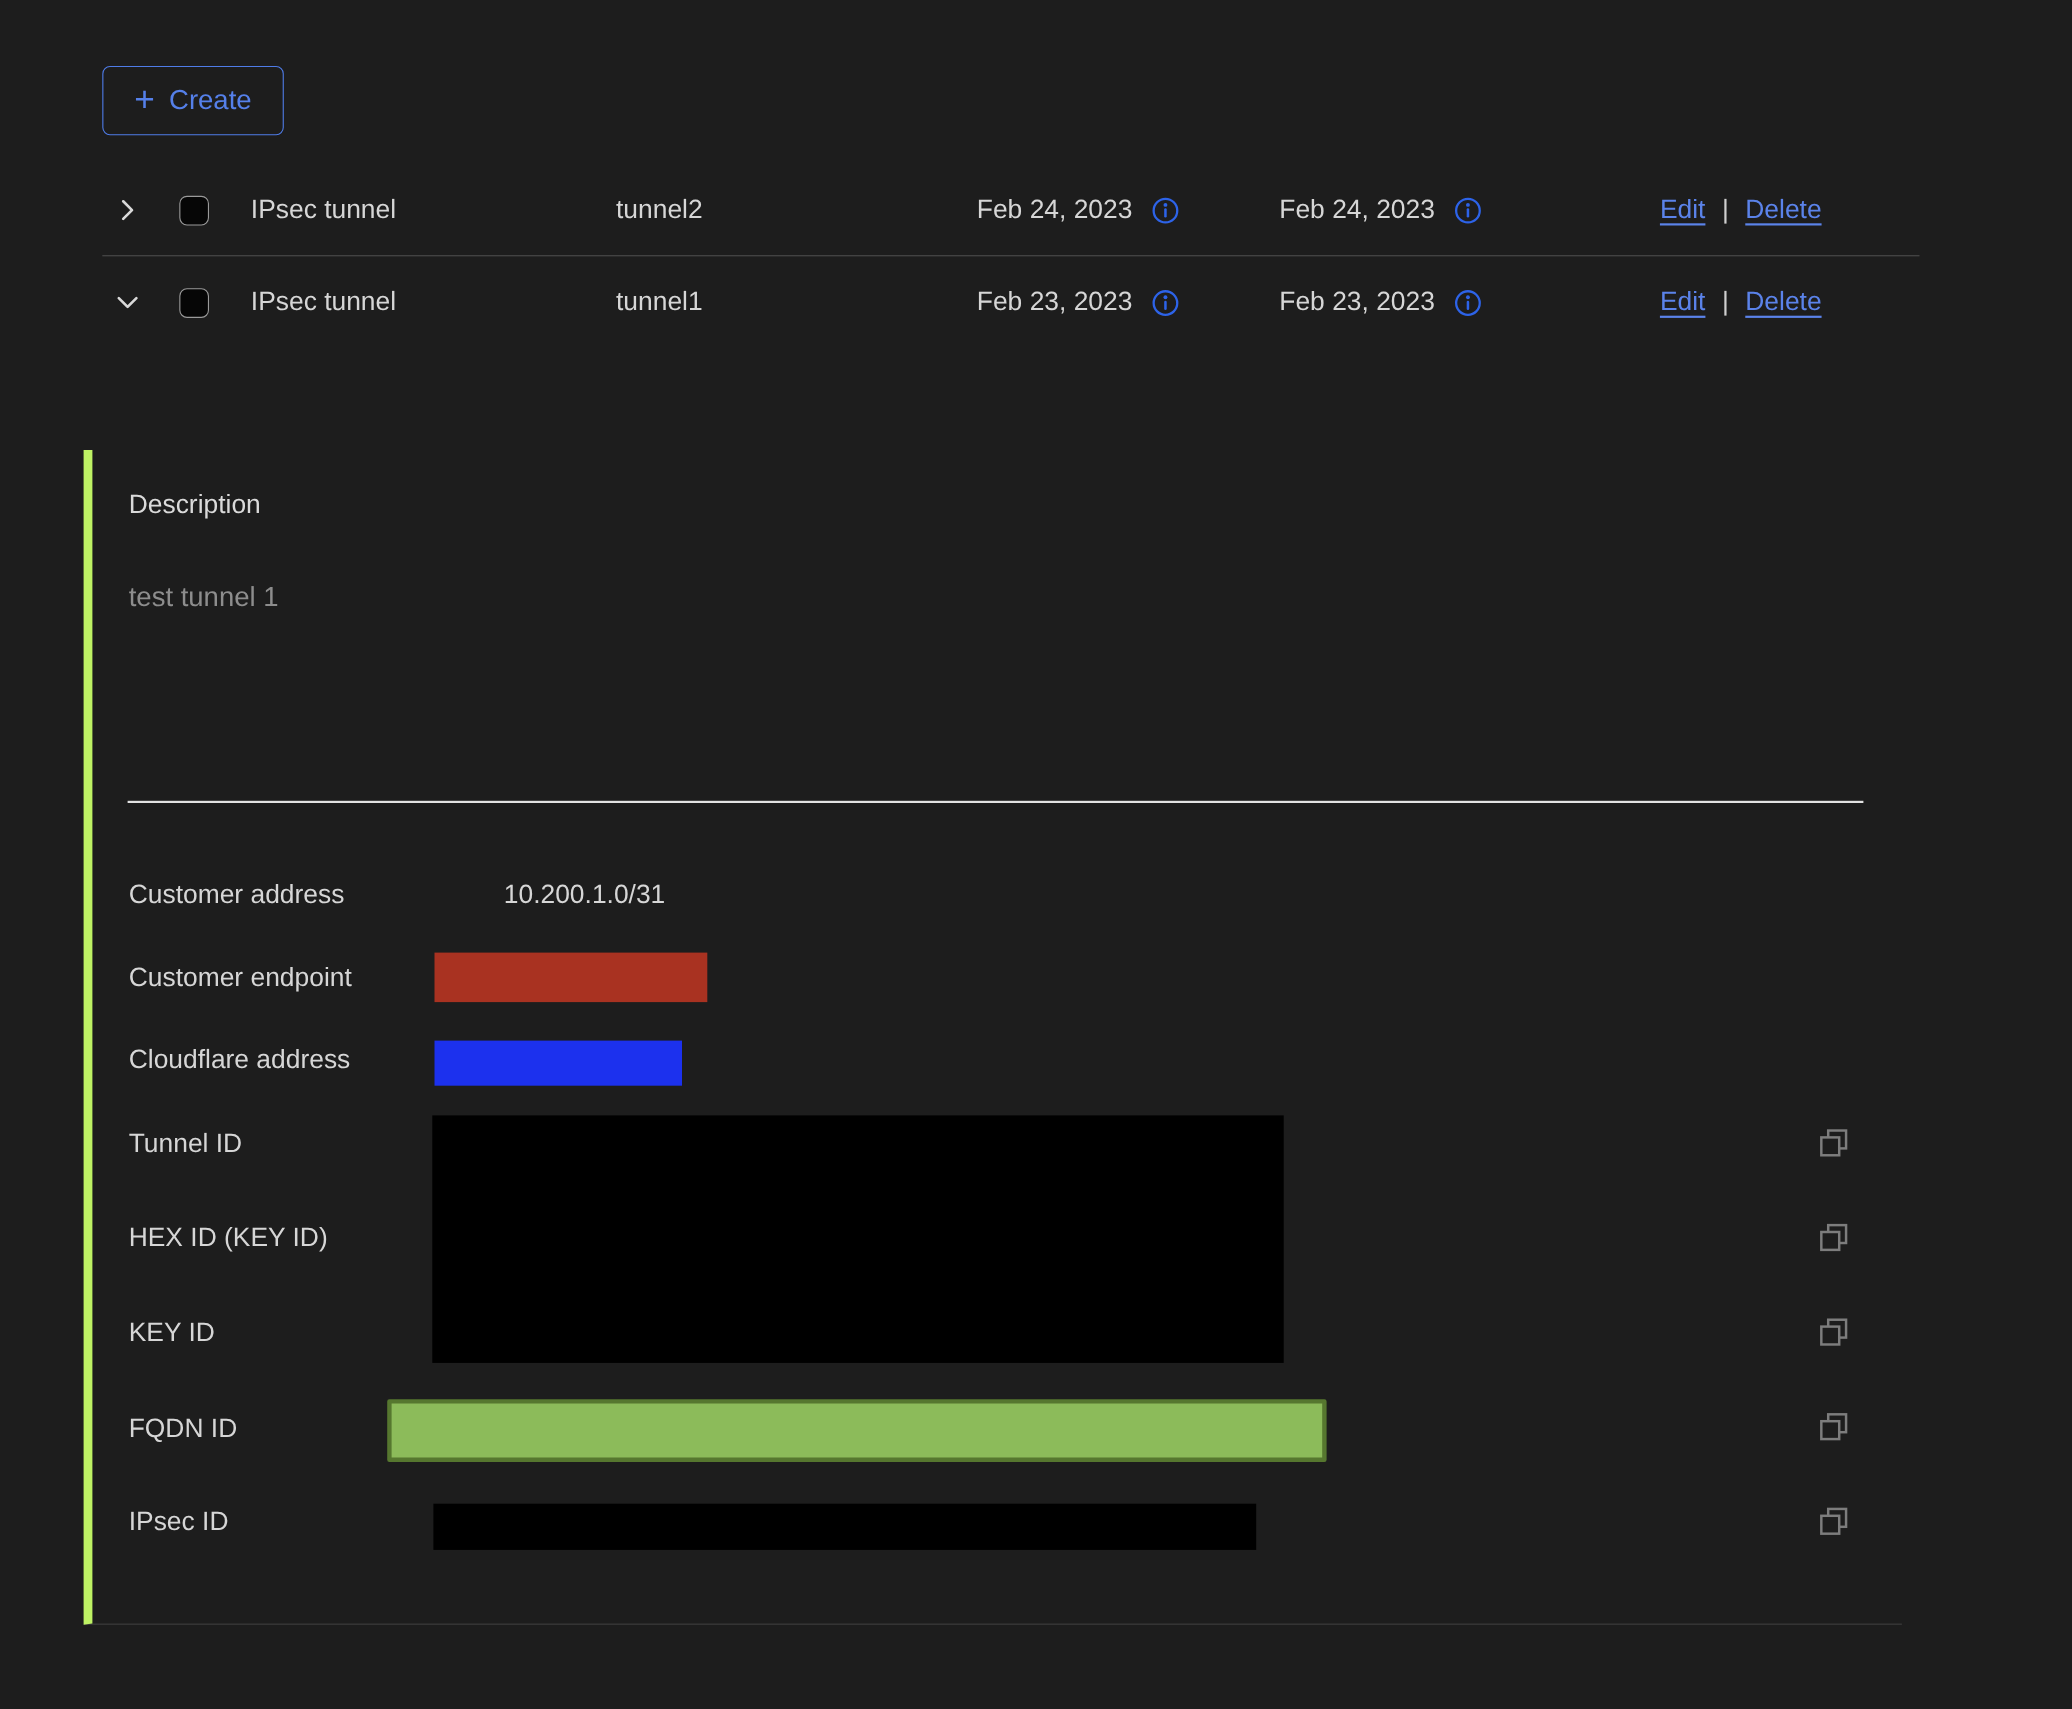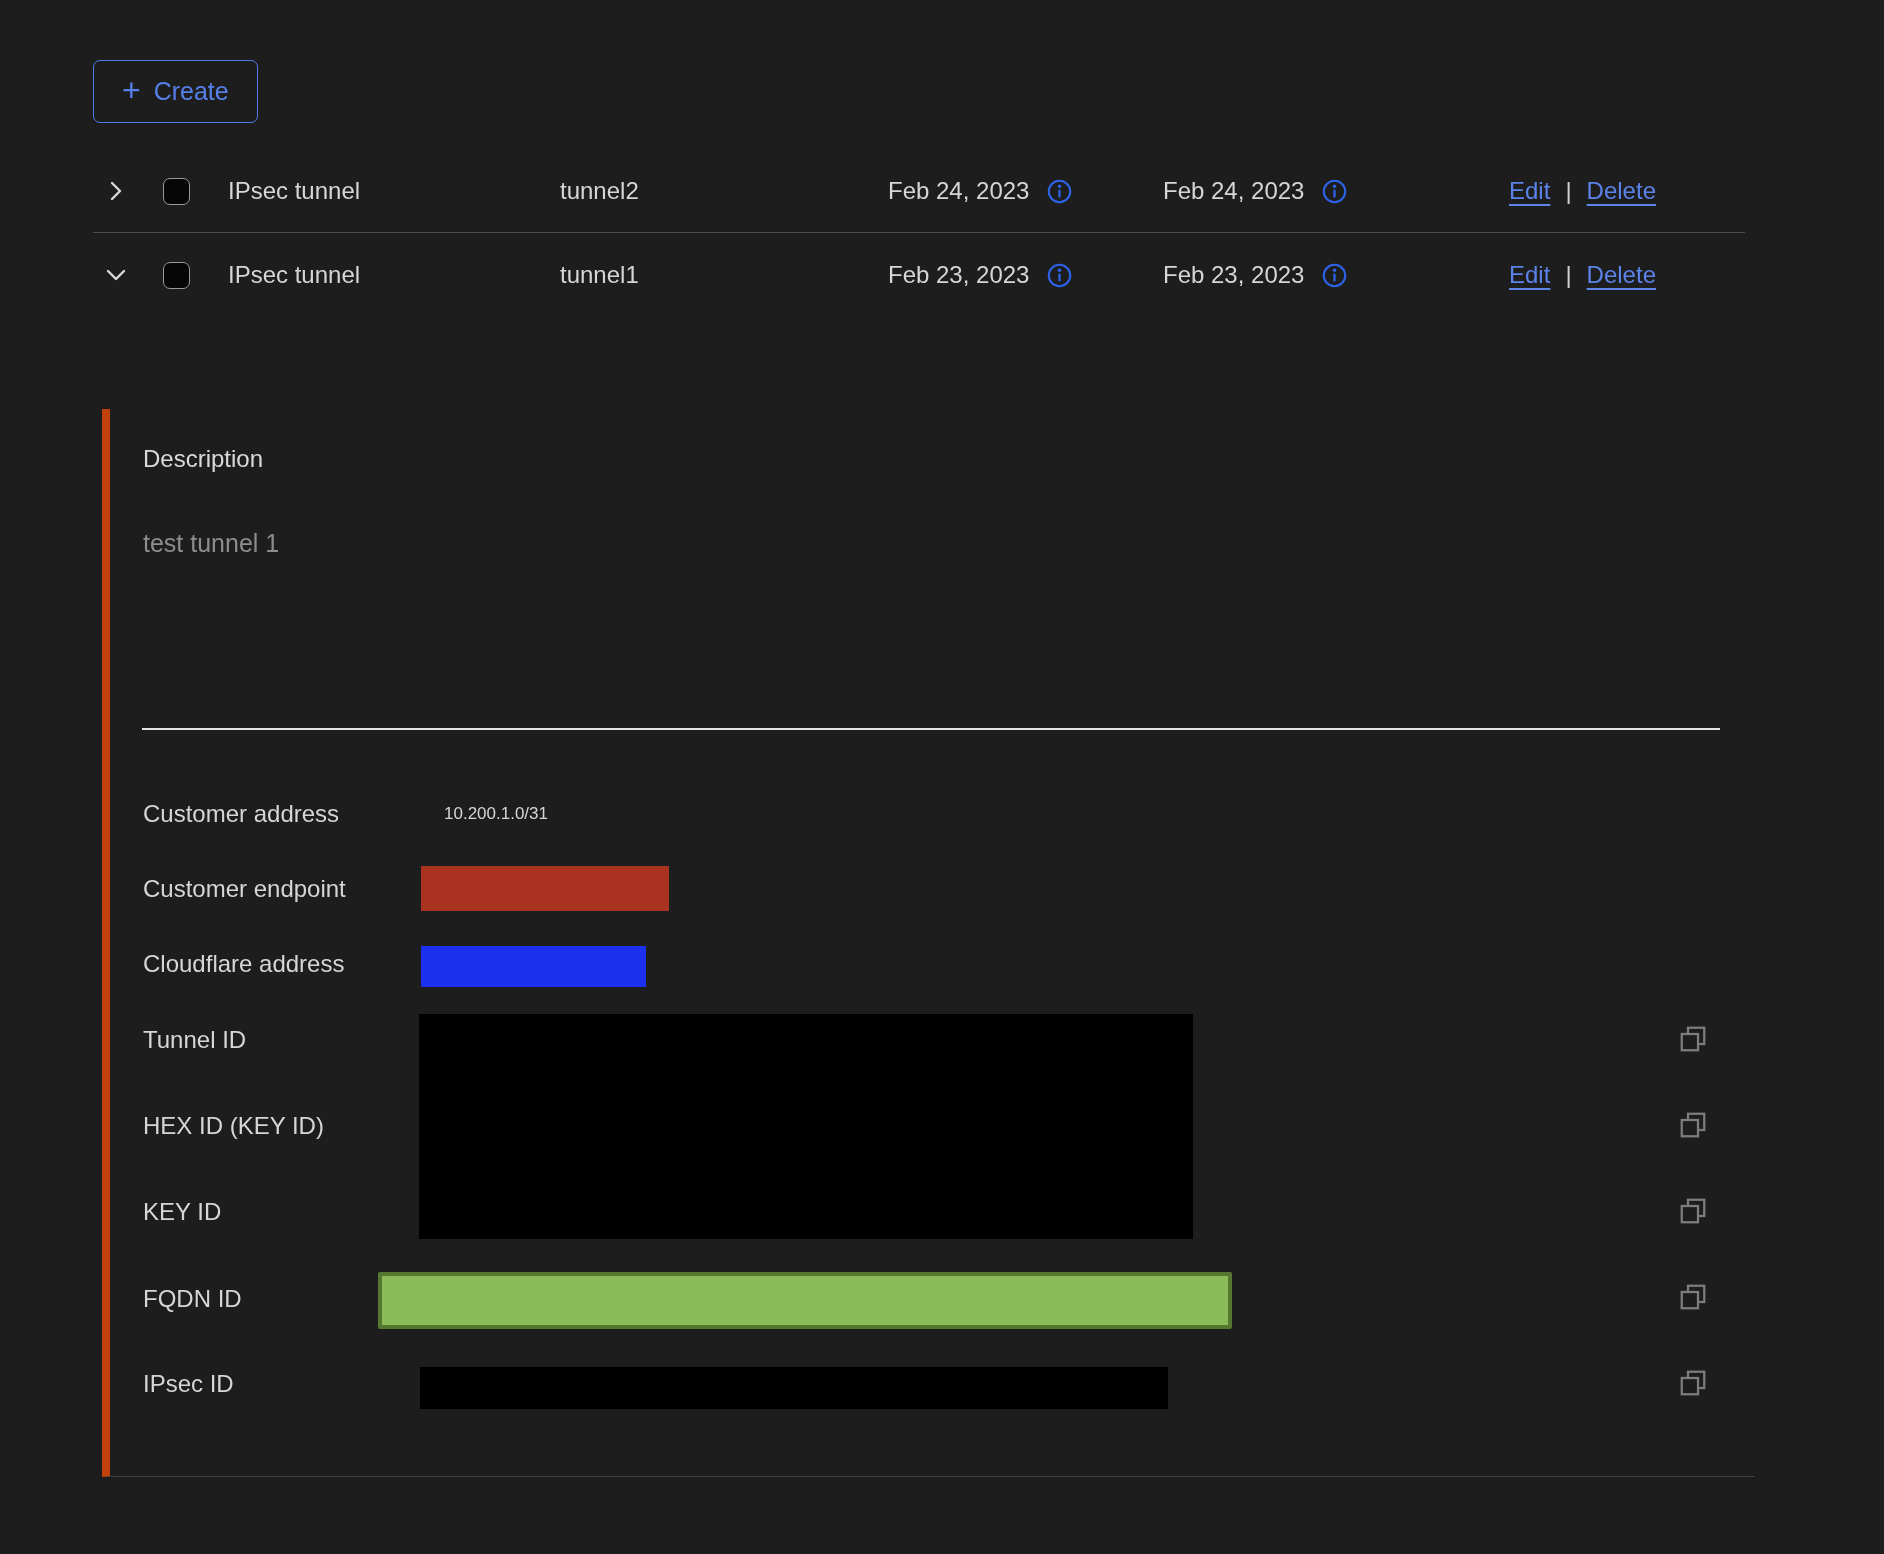--- a/index.html
+++ b/index.html
@@ -32,34 +32,34 @@
     width:27px; height:27px; margin-left:15px;
     border:1.5px solid #9a9a9a; border-radius:7px; background:#060606; cursor:pointer;
   }
   .info-icon { margin-left:18px; display:inline-flex; cursor:pointer; }
   .link { color:#5b83ea; text-decoration:underline; text-underline-offset:5px; text-decoration-thickness:1.5px; cursor:pointer; }
   .pipe { color:#cfcfcf; }
   .chev { cursor:pointer; display:inline-flex; }
 
   
   .panel {
-    position:absolute; left:102px; top:409px; width:1653px; height:1068px;
-    border-left:8px solid #c2410c; border-bottom:1px solid #3f3f3f;
+    position:absolute; left:76px; top:409px; width:1653px; height:1068px;
+    border-left:8px solid #bef264; border-bottom:1px solid #3f3f3f;
   }
   .panel .abs { position:absolute; }
   .desc-label { left:33px; top:36px; font-size:24px; color:#dadada; font-weight:500; }
   .desc-value { left:33px; top:120px; font-size:25px; color:#8d8d8d; }
   .health-btn {
     left:32px; top:188px; width:318px; height:63px;
     border:1.5px solid #4f7ce8; border-radius:8px; background:transparent;
     color:#5580ea; font-size:24px; display:flex; align-items:center; justify-content:center; cursor:pointer;
   }
   .divider { left:32px; top:319px; width:1578px; height:2px; background:#e2e2e2; }
   .f-label { left:33px; font-size:24px; color:#d6d6d6; line-height:28px; }
-  .f-value { font-size:17px; color:#d6d6d6; line-height:28px; }
+  .f-value { font-size:24px; color:#d6d6d6; line-height:28px;margin-left:40px; }
   .redact { position:absolute; }
   .r-red   { left:311px; top:457px; width:248px; height:45px; background:#a93221; }
   .r-blue  { left:311px; top:537px; width:225px; height:41px; background:#1c31ee; }
   .r-black-lg { left:309px; top:605px; width:774px; height:225px; background:#000; }
   .r-green { left:268px; top:863px; width:854px; height:57px; background:#8cbb5a; border:4px solid #56772f; border-radius:2px; }
   .r-black-sm { left:310px; top:958px; width:748px; height:42px; background:#000; }
   .copy-btn { position:absolute; left:1568px; width:30px; height:30px; cursor:pointer; }
 </style>
 </head>
 <body>

